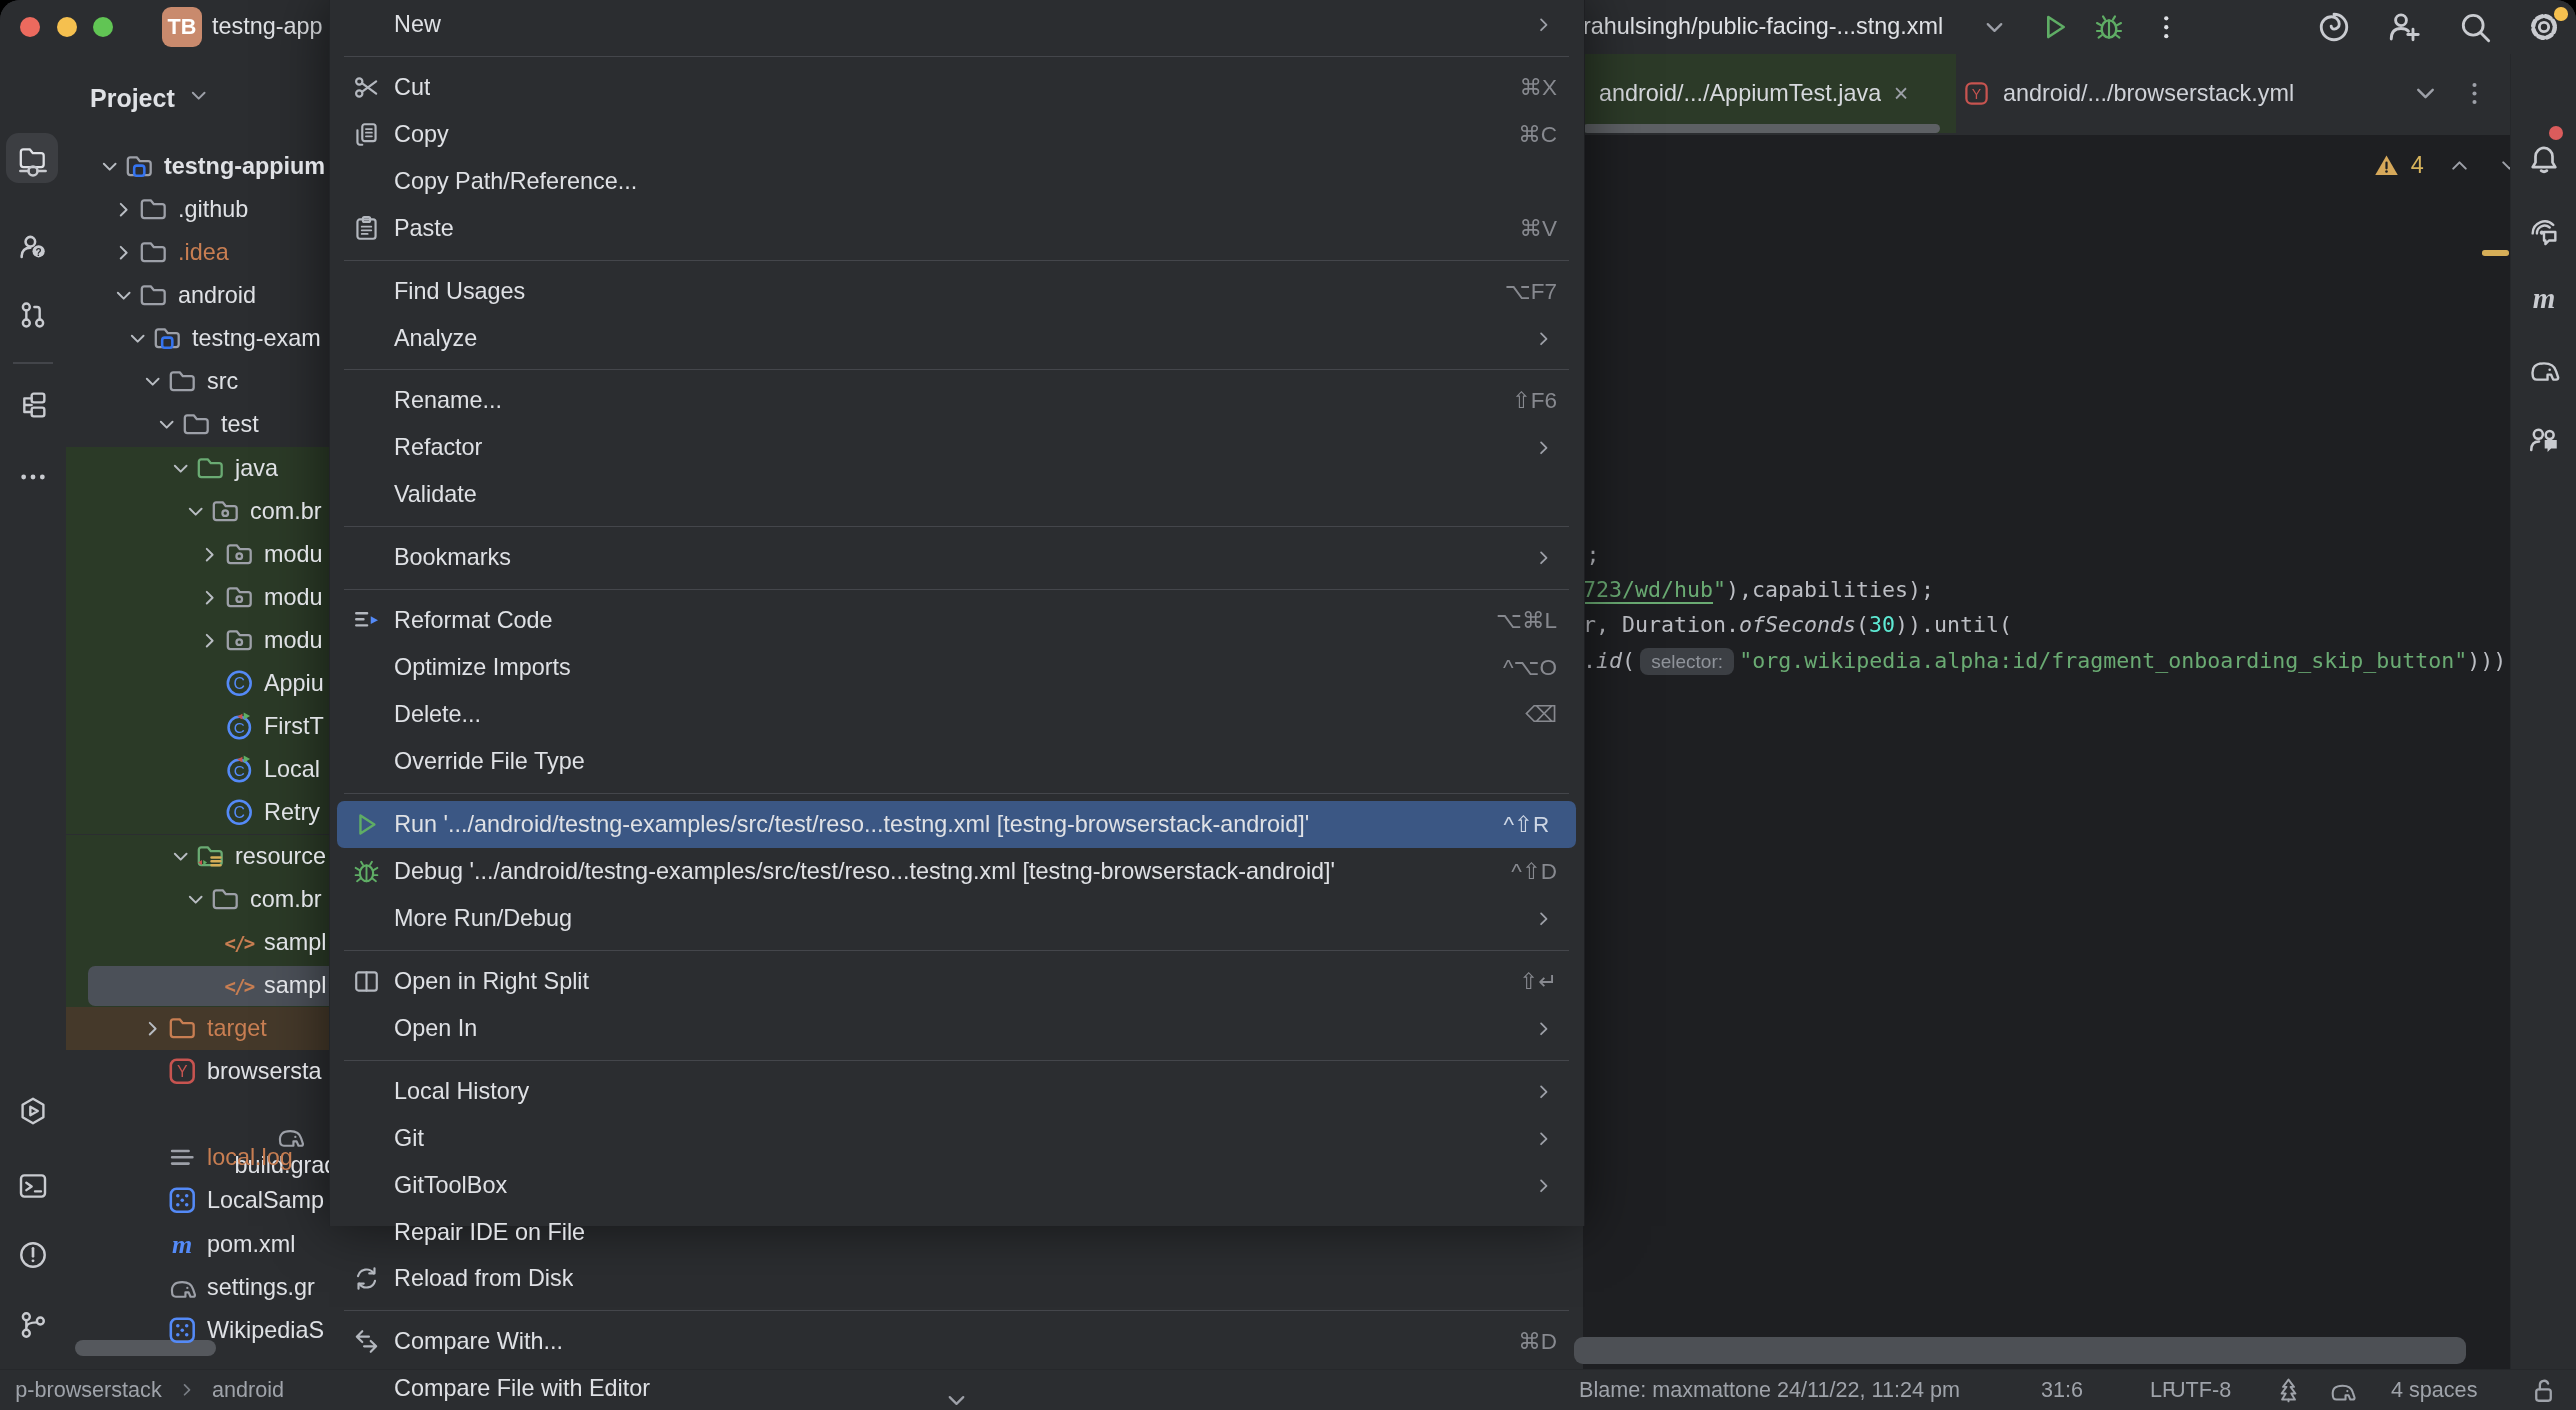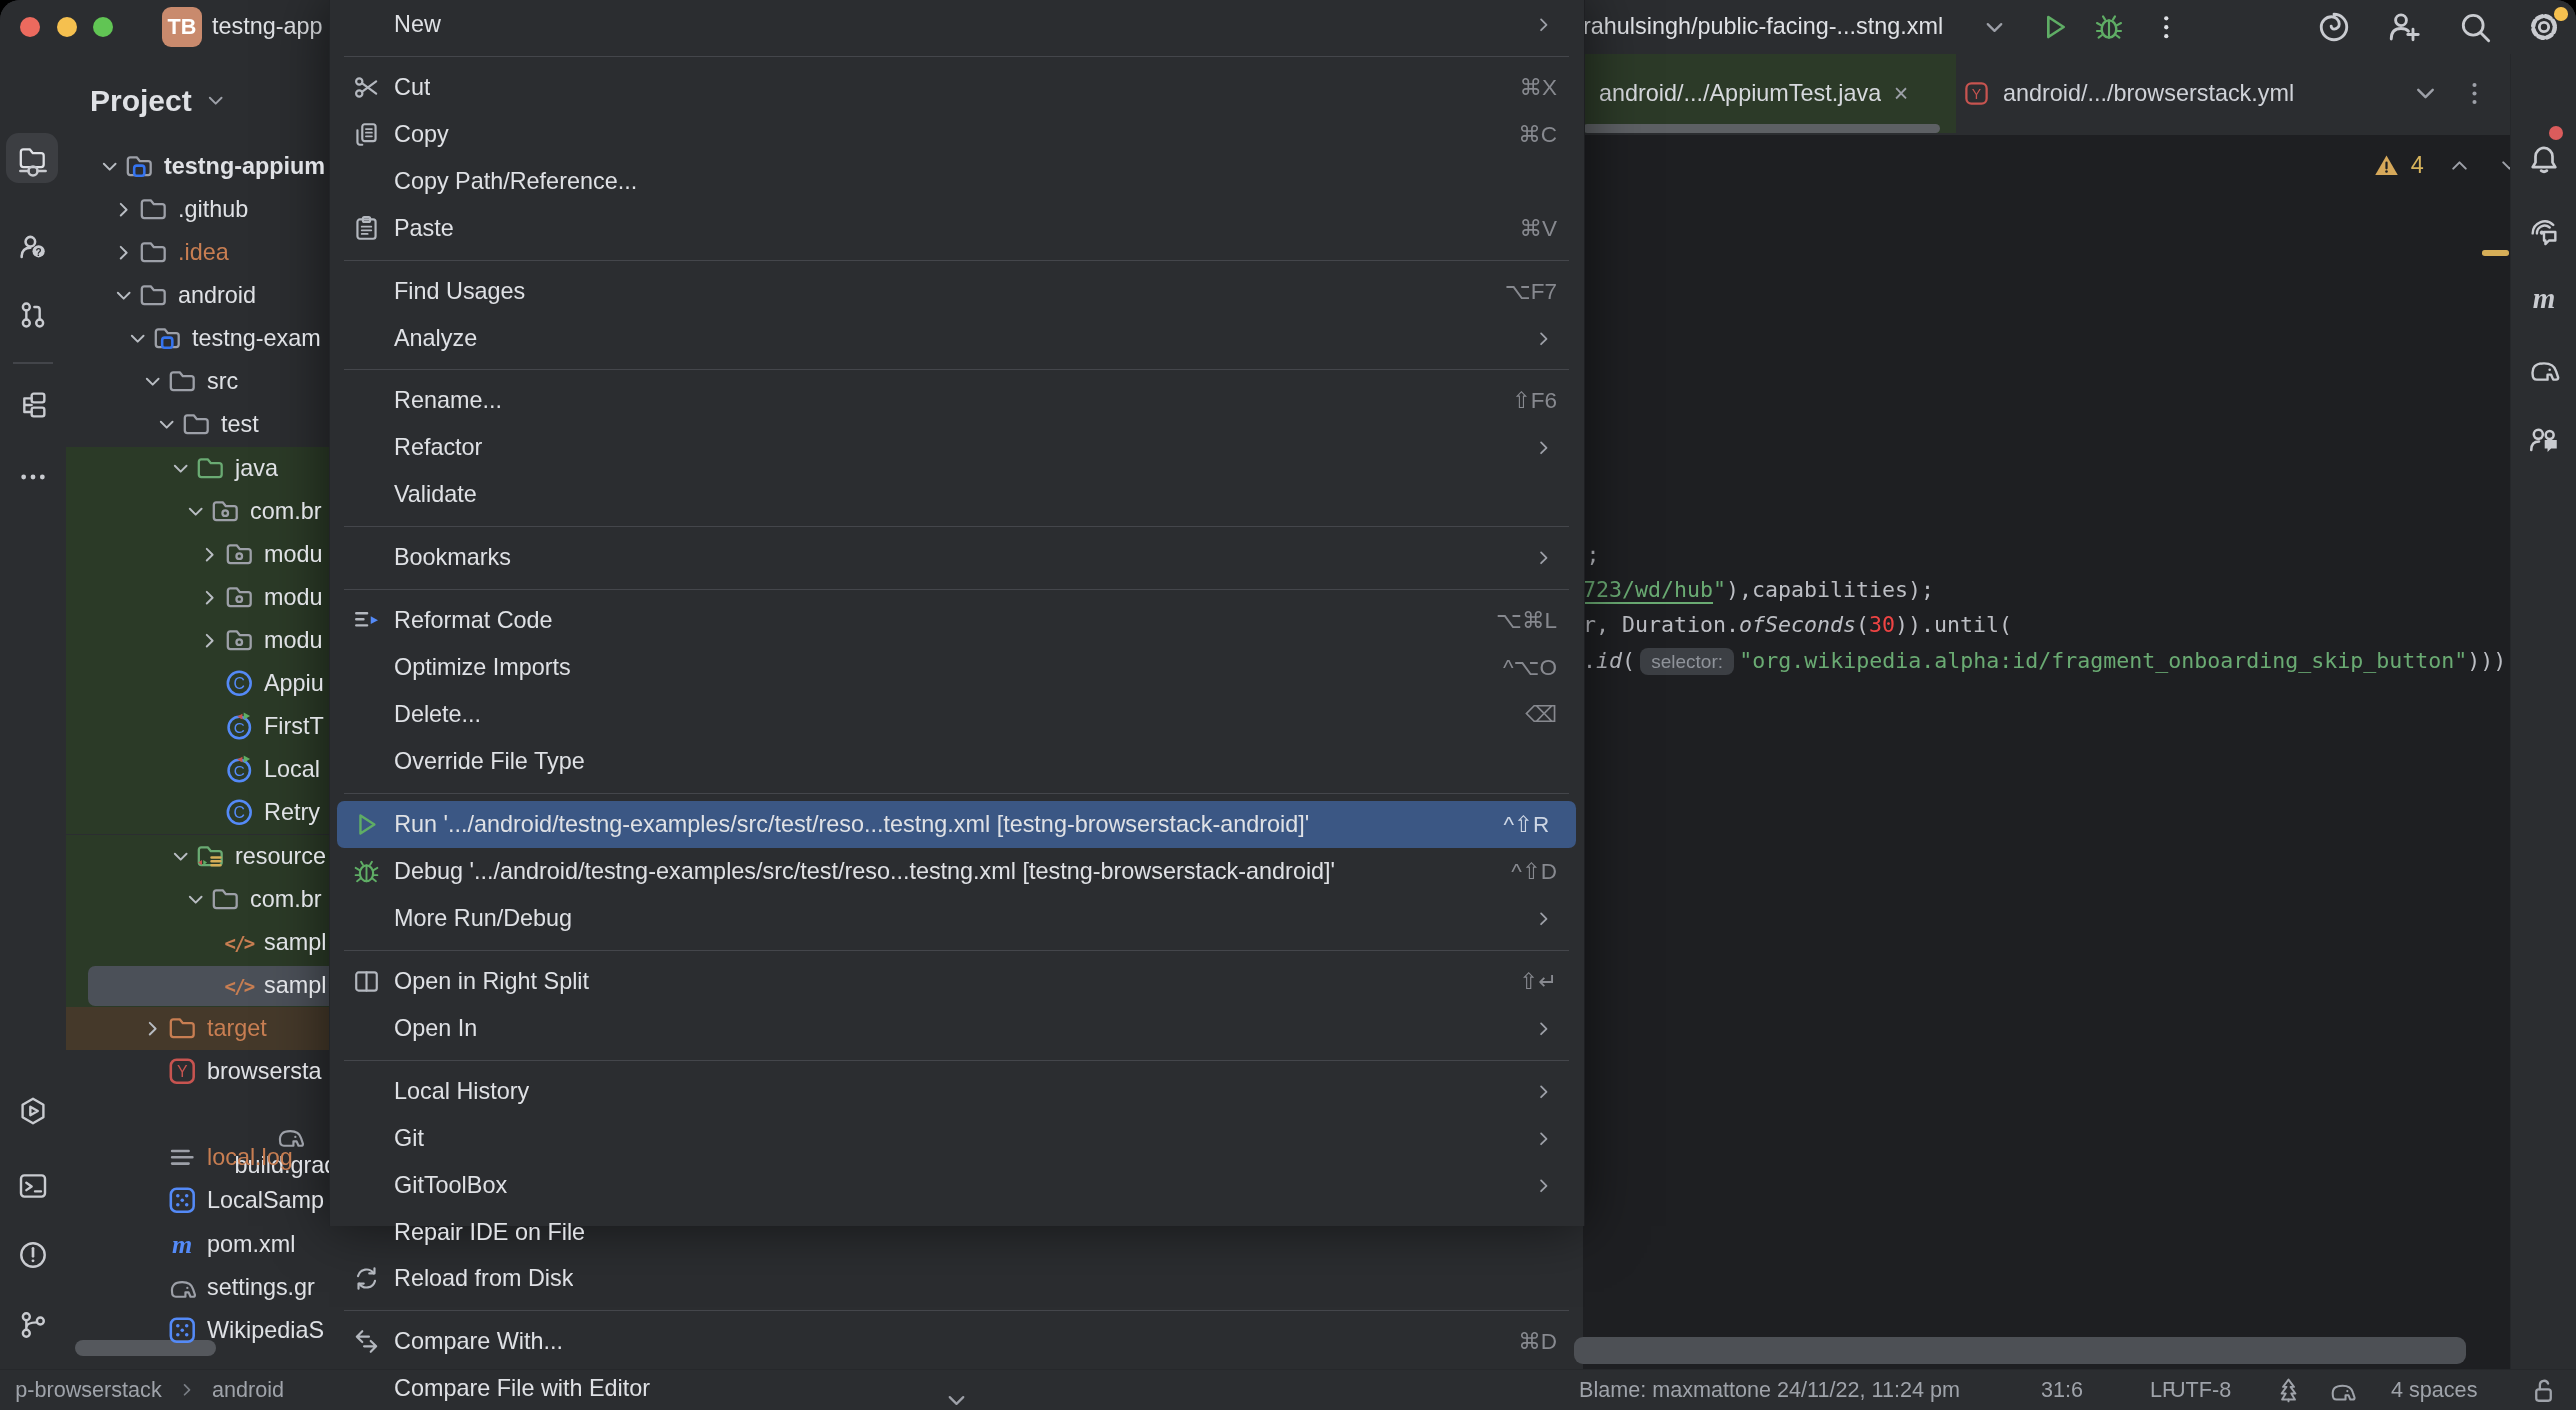--- a/index.html
+++ b/index.html
@@ -13,21 +13,21 @@
     color:#fff;font-weight:700;font-size:21.6px;display:flex;align-items:center;justify-content:center;}
   #win-title{left:212px;top:12.6px;font-size:23.4px;color:#dfe1e5;white-space:nowrap;width:117px;overflow:hidden;}
   #run-config{top:12.6px;left:1583px;width:386px;font-size:23.4px;color:#dfe1e5;white-space:nowrap;overflow:hidden;}
   
   #lstripe{left:0;top:54px;width:66px;height:1315px;border-right:1.8px solid #26282b;background:#2b2d30;}
   .stripe-btn{position:absolute;left:0;width:66px;height:57px;display:flex;align-items:center;justify-content:center;}
   .tool-tile{position:absolute;left:6.3px;top:79px;width:52px;height:50px;background:#3c3e42;border-radius:12.6px;
      display:flex;align-items:center;justify-content:center;}
   
   #projpanel{left:66px;top:54px;width:263px;height:1315px;overflow:hidden;background:#2b2d30;}
-  #proj-header{position:absolute;left:24px;top:30px;font-size:30px;font-weight:600;color:#dfe1e5;display:flex;align-items:center;gap:12.6px;}
+  #proj-header{position:absolute;left:24px;top:30px;font-size:25px;font-weight:600;color:#dfe1e5;display:flex;gap:12.6px;}
   .trow{position:absolute;left:0;width:449px;height:43px;display:flex;align-items:center;font-size:23.4px;color:#dfe1e5;white-space:nowrap;}
   .trow .lbl{margin-left:9px;}
   .bg-green{background:#2b3a27;}
   .bg-brown{background:#45392a;}
   .sel-bar{position:absolute;left:21.6px;top:1.8px;right:-189px;height:40px;background:#4b5058;border-radius:7.2px 0 0 7.2px;z-index:0;}
   .c-orange{color:#c87e52;}
   .ticon{width:32px;height:32px;display:inline-flex;align-items:center;justify-content:center;flex:0 0 auto;position:relative;z-index:1;}
   .tchev{width:27px;height:27px;display:inline-flex;align-items:center;justify-content:center;flex:0 0 auto;position:relative;z-index:1;}
   .lblz{position:relative;z-index:1;}
   
@@ -43,21 +43,21 @@
   .mi.selected{background:#3b5784;border-radius:7.2px;left:7.2px;width:1239px;}
   .mi.selected .mshort{color:#cdd6e4;}
   .msep{position:absolute;left:14.4px;width:1225px;height:0.9px;background:#44464b;}
   
   #tabbar{left:1583px;top:54px;width:928px;height:81px;background:#2b2d30;border-bottom:1.8px solid #26282b;}
   .tab{position:absolute;top:0;height:79px;display:flex;align-items:center;font-size:23.4px;color:#d6d8dd;}
   #editor{left:1583px;top:135px;width:928px;height:1234px;background:#1e1f22;}
   .codeline{position:absolute;font-family:"DejaVu Sans Mono",monospace;font-size:21.6px;white-space:pre;}
   .cp{color:#bcbec4;} .cpi{color:#bcbec4;font-style:italic;}
   .cstr{color:#6aab73;} .clink{color:#6aab73;text-decoration:underline;text-underline-offset:4.5px;}
-  .cnum{color:#ef4444;}
+  .cnum{color:#5eead4;}
   .chint{background:#3c3f44;color:#8f939a;border-radius:8px;padding:2.7px 10.8px;font-size:19px;
     font-family:"Liberation Sans",sans-serif;margin:0 5.4px;}
   
   #rstripe{left:2510px;top:54px;width:66px;height:1315px;background:#2b2d30;border-left:1.8px solid #26282b;}
   
   #statusbar{left:0;top:1369px;width:2576px;height:41px;background:#2b2d30;border-top:1.8px solid #26282b;
     font-size:21.6px;color:#9fa3aa;}
   .sb{position:absolute;top:0;height:40px;display:flex;align-items:center;white-space:nowrap;}
   svg{display:block;}
 </style>

